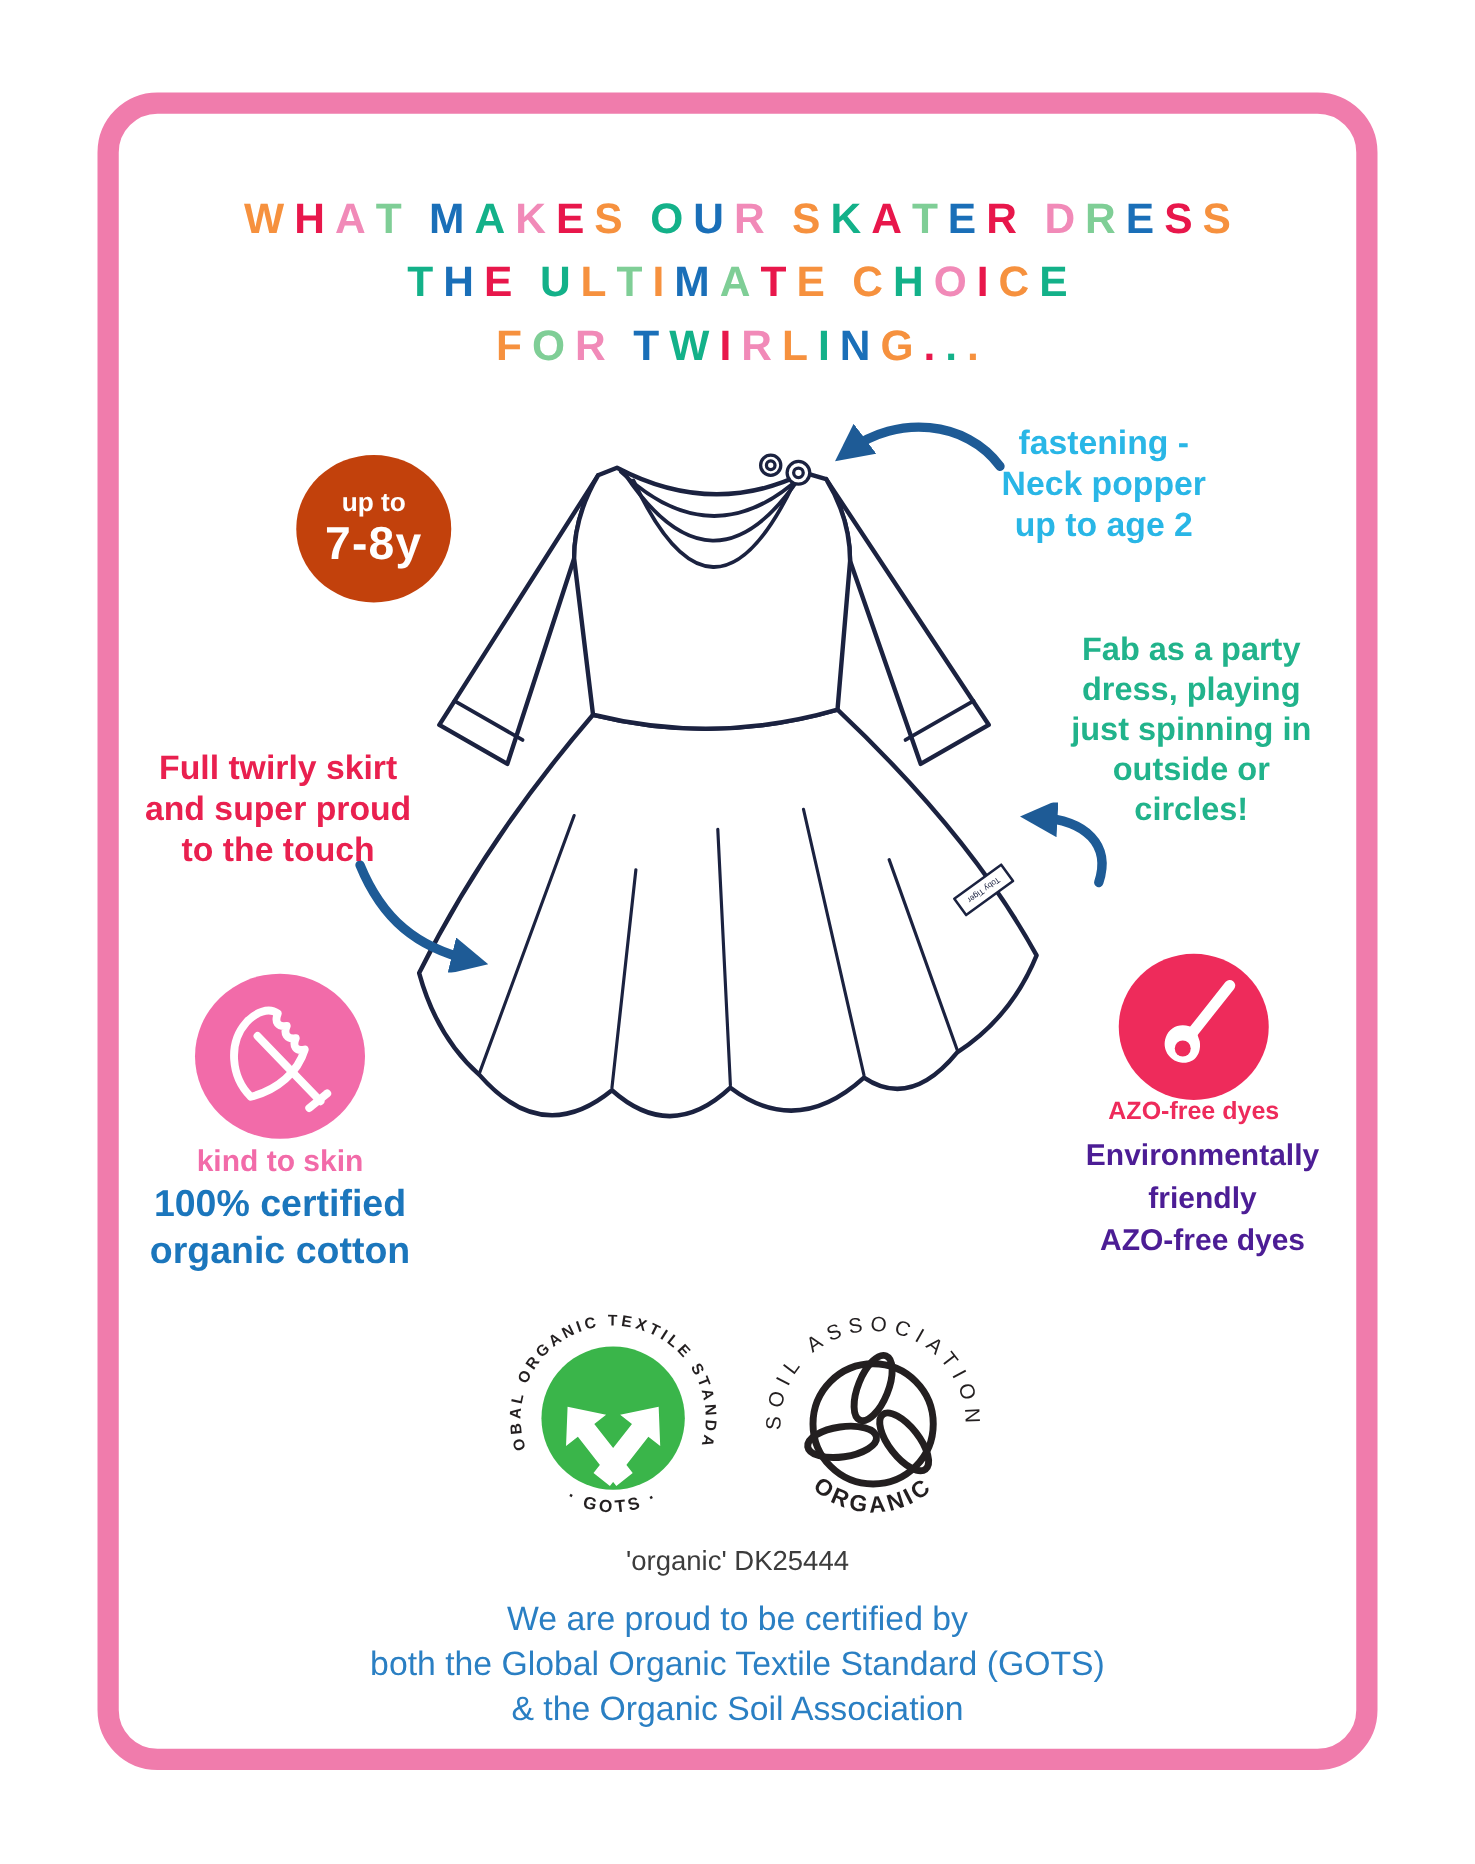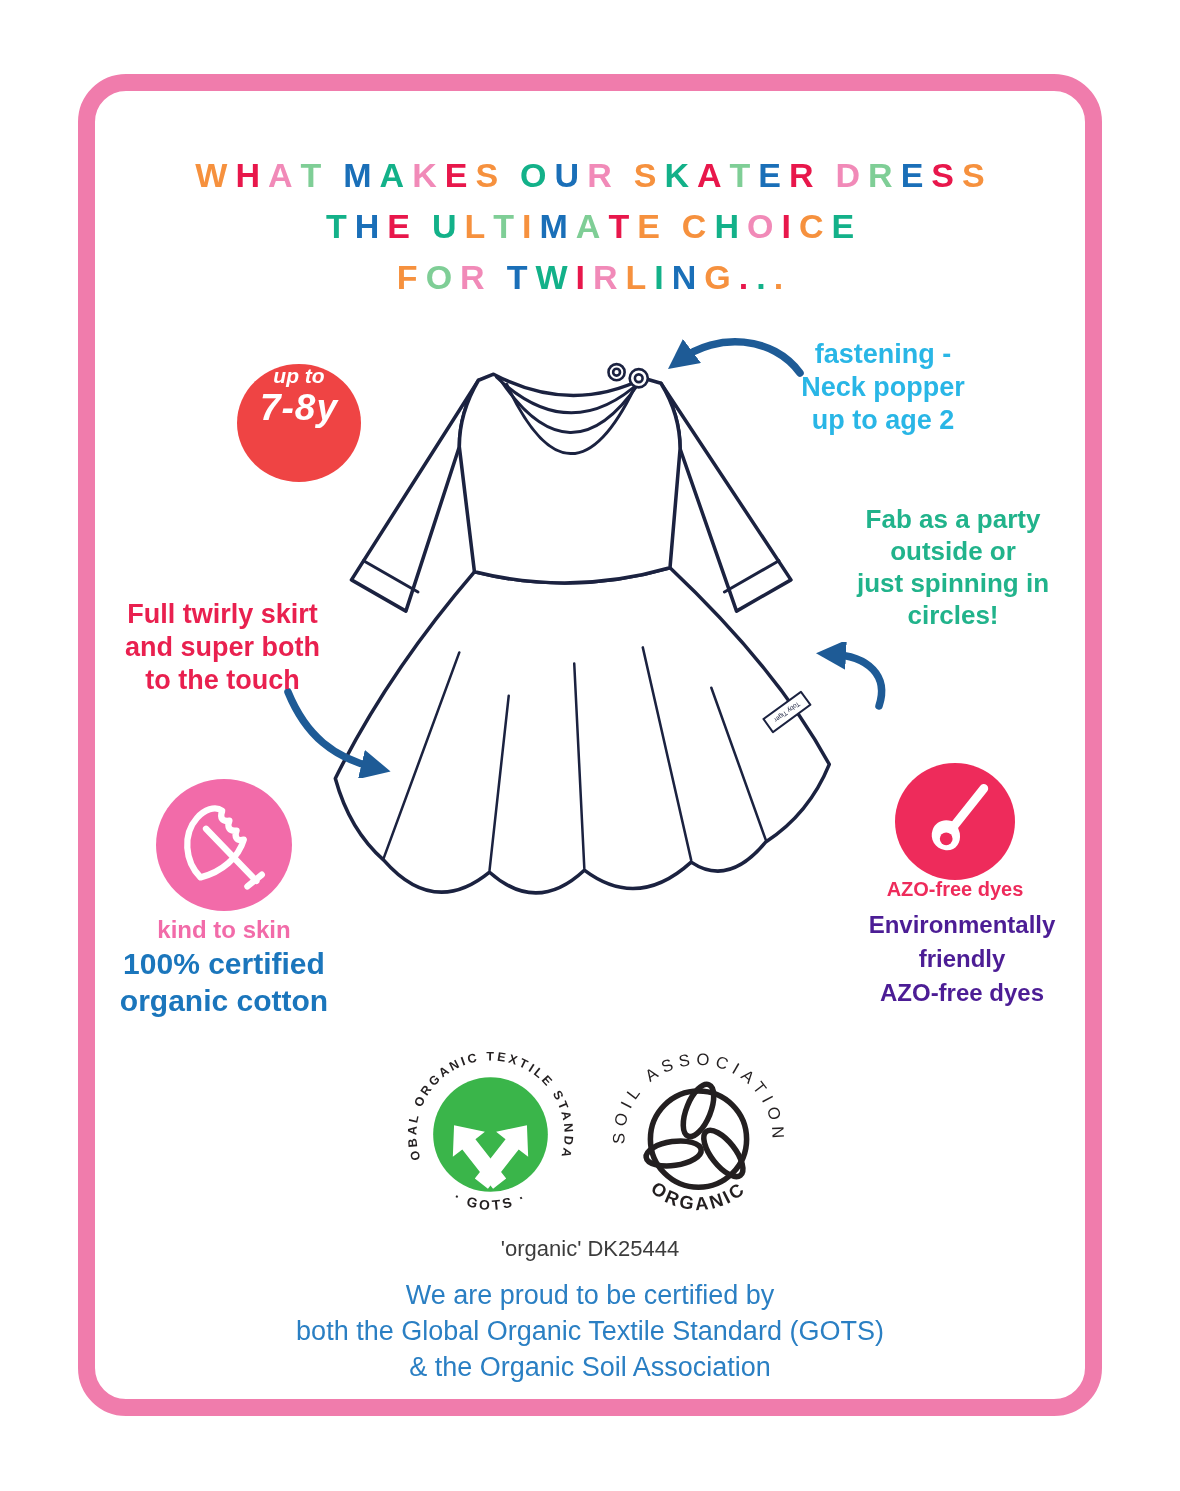--- a/index.html
+++ b/index.html
@@ -13,22 +13,22 @@
     border:17px solid #F07CAC;border-radius:48px;box-sizing:border-box;
   }
   .title{
     left:90px;top:150px;width:1000px;text-align:center;
     font-weight:bold;font-size:34px;line-height:51px;
   }
   .title span{display:inline-block;margin:0 4px;}
   .title span.sp{width:14px;margin:0;}
   .badge{
     left:237px;top:364px;width:124px;height:118px;border-radius:50%;
-    background:#ef4444;color:#fff;display:flex;flex-direction:column;
-    align-items:center;text-align:center;font-style:italic;
+    background:#c2410c;color:#fff;display:flex;flex-direction:column;
+    align-items:center;justify-content:center;text-align:center;
   }
   .badge .b1{font-size:21px;font-weight:bold;line-height:24px;}
   .badge .b2{font-size:37px;font-weight:bold;line-height:40px;letter-spacing:1px;}
   .ann{text-align:center;font-weight:bold;}
   .ann div{white-space:nowrap;}
   .neck-text{left:768px;top:338px;width:230px;color:#29B6E6;font-size:27px;line-height:33px;}
   .fab-text{left:838px;top:503px;width:230px;color:#21B38B;font-size:26px;line-height:32px;}
   .twirly-text{left:100px;top:598px;width:245px;color:#E9204F;font-size:27px;line-height:33px;}
   .kind-label{left:116px;top:916px;width:216px;color:#F26BA9;font-size:24px;}
   .cotton-text{left:88px;top:945px;width:272px;color:#1B76BC;font-size:30px;line-height:37px;}
@@ -127,28 +127,29 @@
 </svg>
 
 <div class="abs ann neck-text">
   <div>fastening -</div>
   <div>Neck popper</div>
   <div>up to age 2</div>
 </div>
 
 <div class="abs ann fab-text">
   <div>Fab as a party</div>
+  <div>dress, playing</div>
+  <div>just spinning in</div>
   <div>outside or</div>
-  <div>just spinning in</div>
   <div>circles!</div>
 </div>
 
 <div class="abs ann twirly-text">
   <div>Full twirly skirt</div>
-  <div>and super both</div>
+  <div>and super proud</div>
   <div>to the touch</div>
 </div>
 
 <div class="abs circle-badge pink-circle">
   <svg width="108" height="108" viewBox="0 0 120 120">
     <g fill="none" stroke="#ffffff" stroke-width="7" stroke-linecap="round" stroke-linejoin="round">
       <path d="M34,96 C16,78 14,48 30,30 C38,21 50,16 58,22 C55,30 58,34 66,33 C63,40 66,45 74,44 C71,51 74,56 82,54 C76,74 58,90 34,96 Z"></path>
       <path d="M96,100 L40,42"></path>
       <path d="M86,106 L102,93"></path>
     </g>

